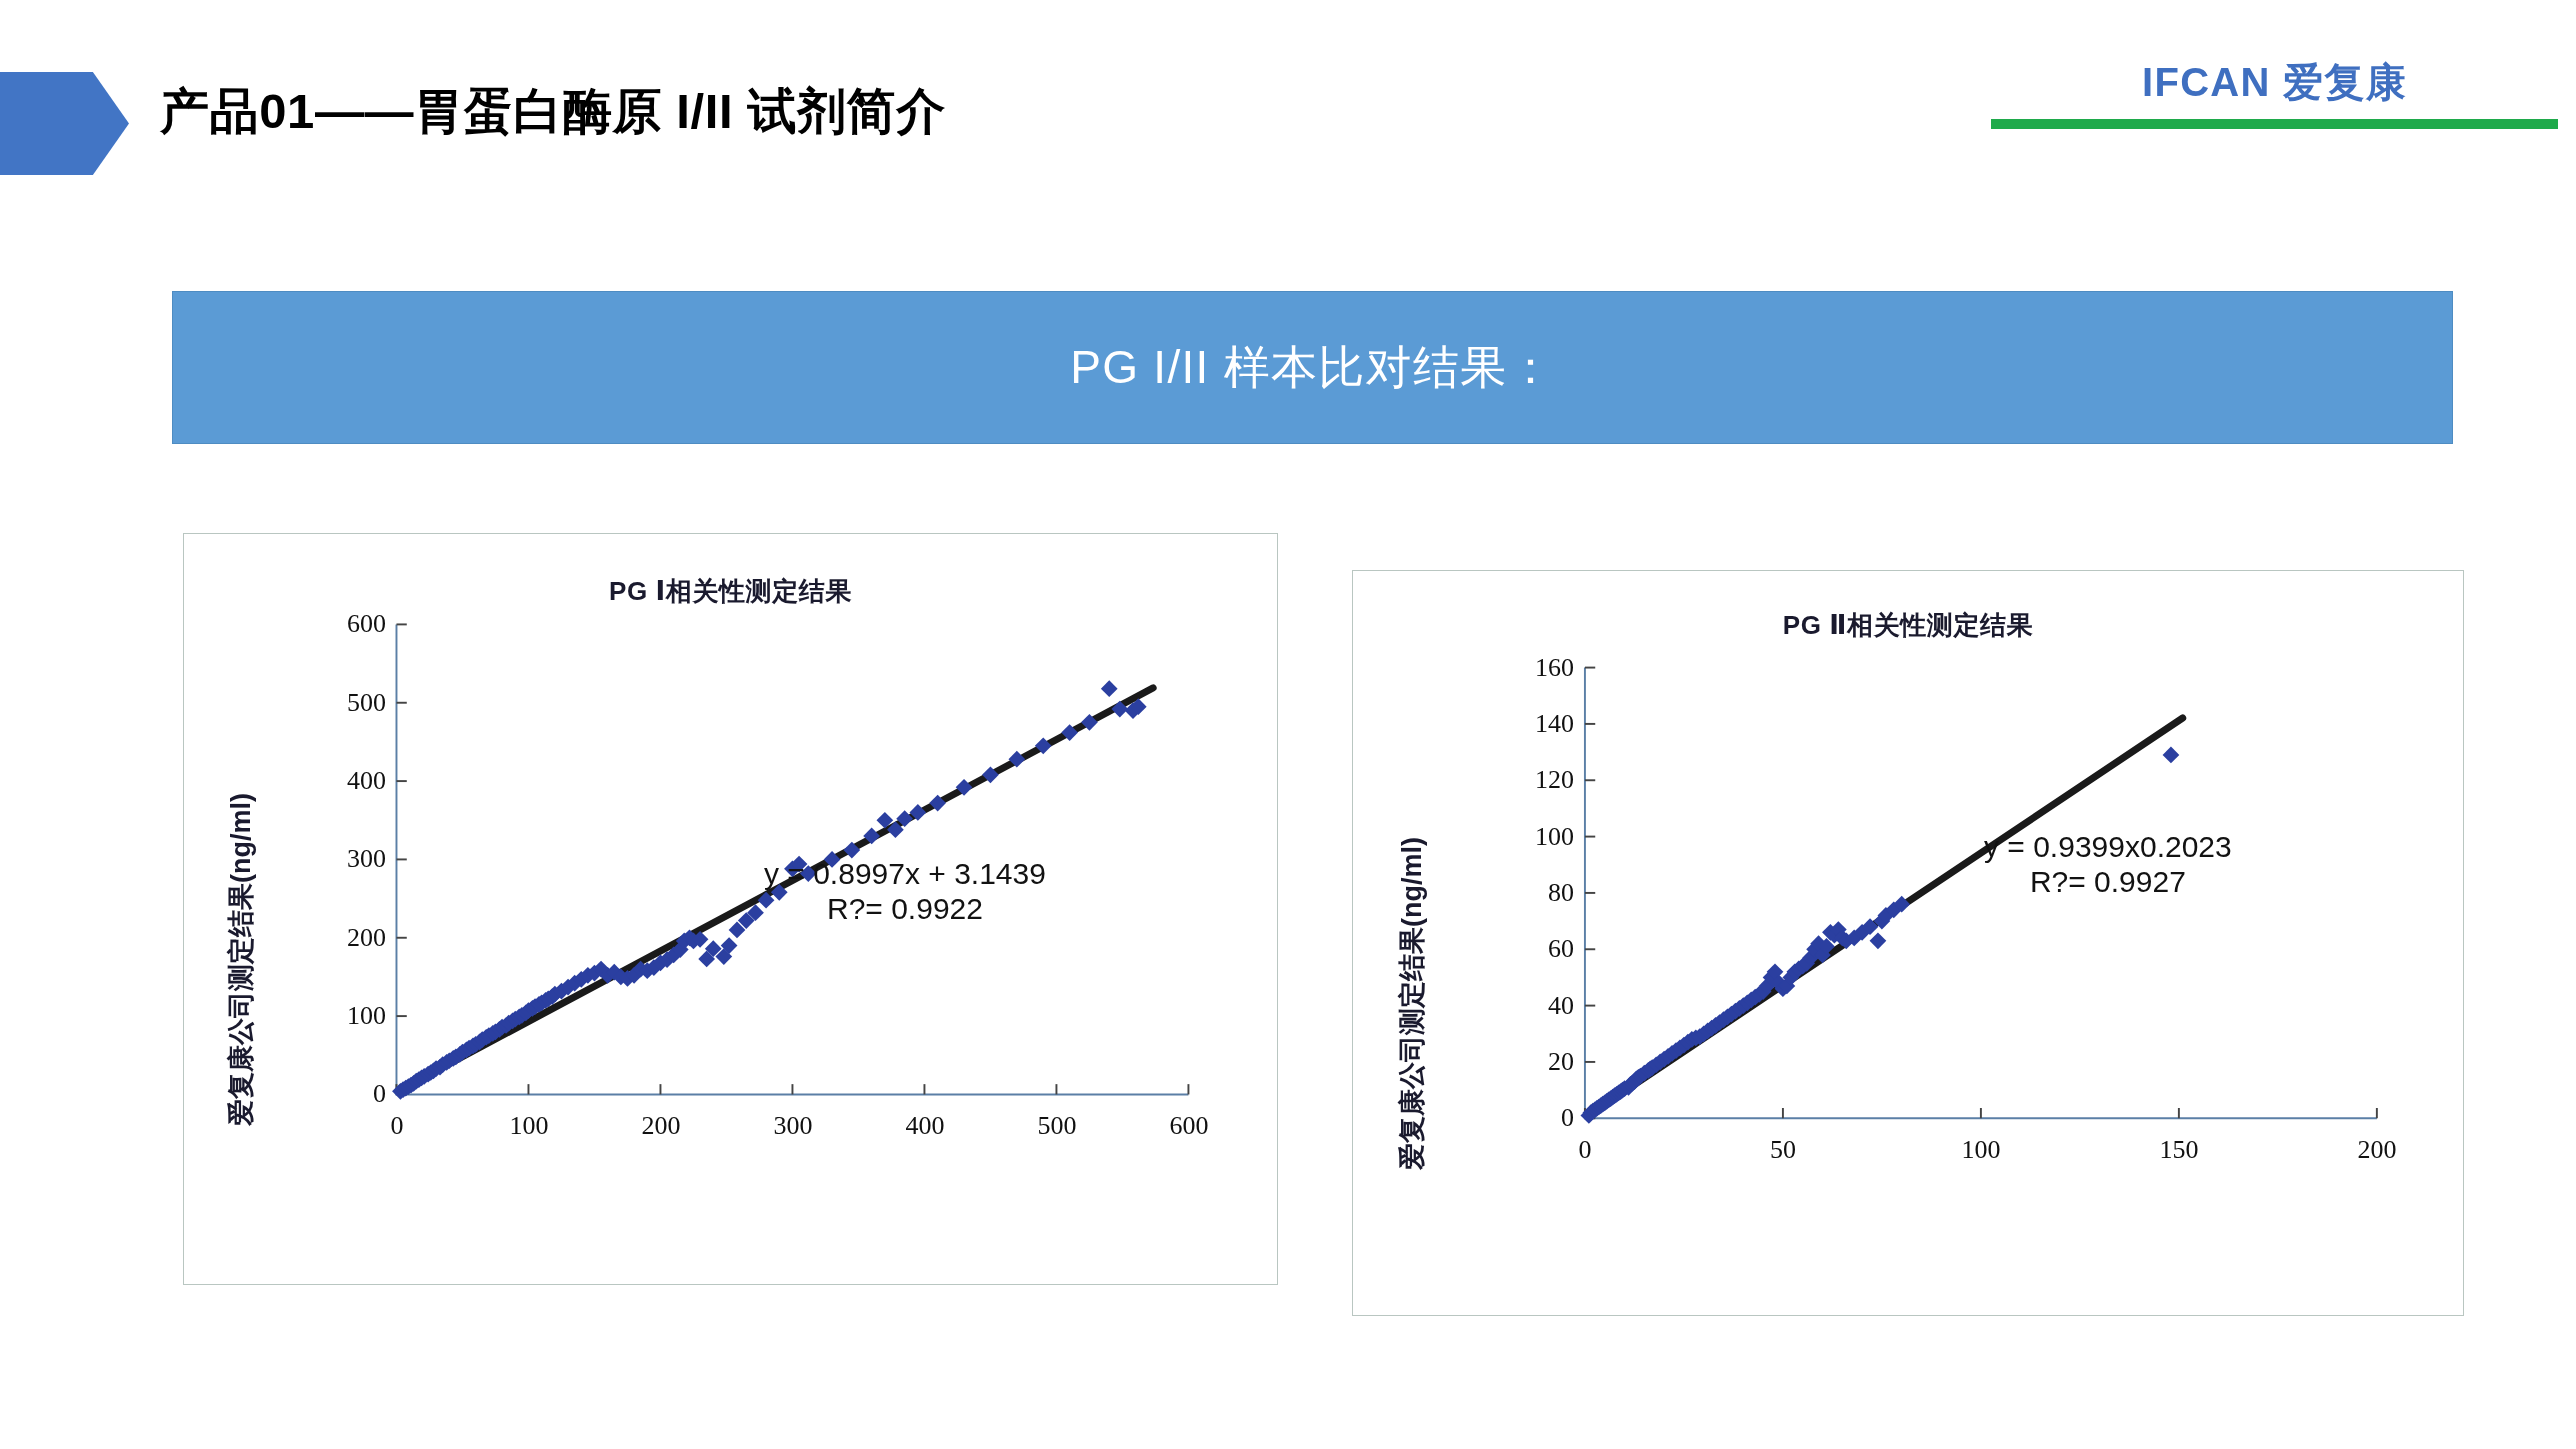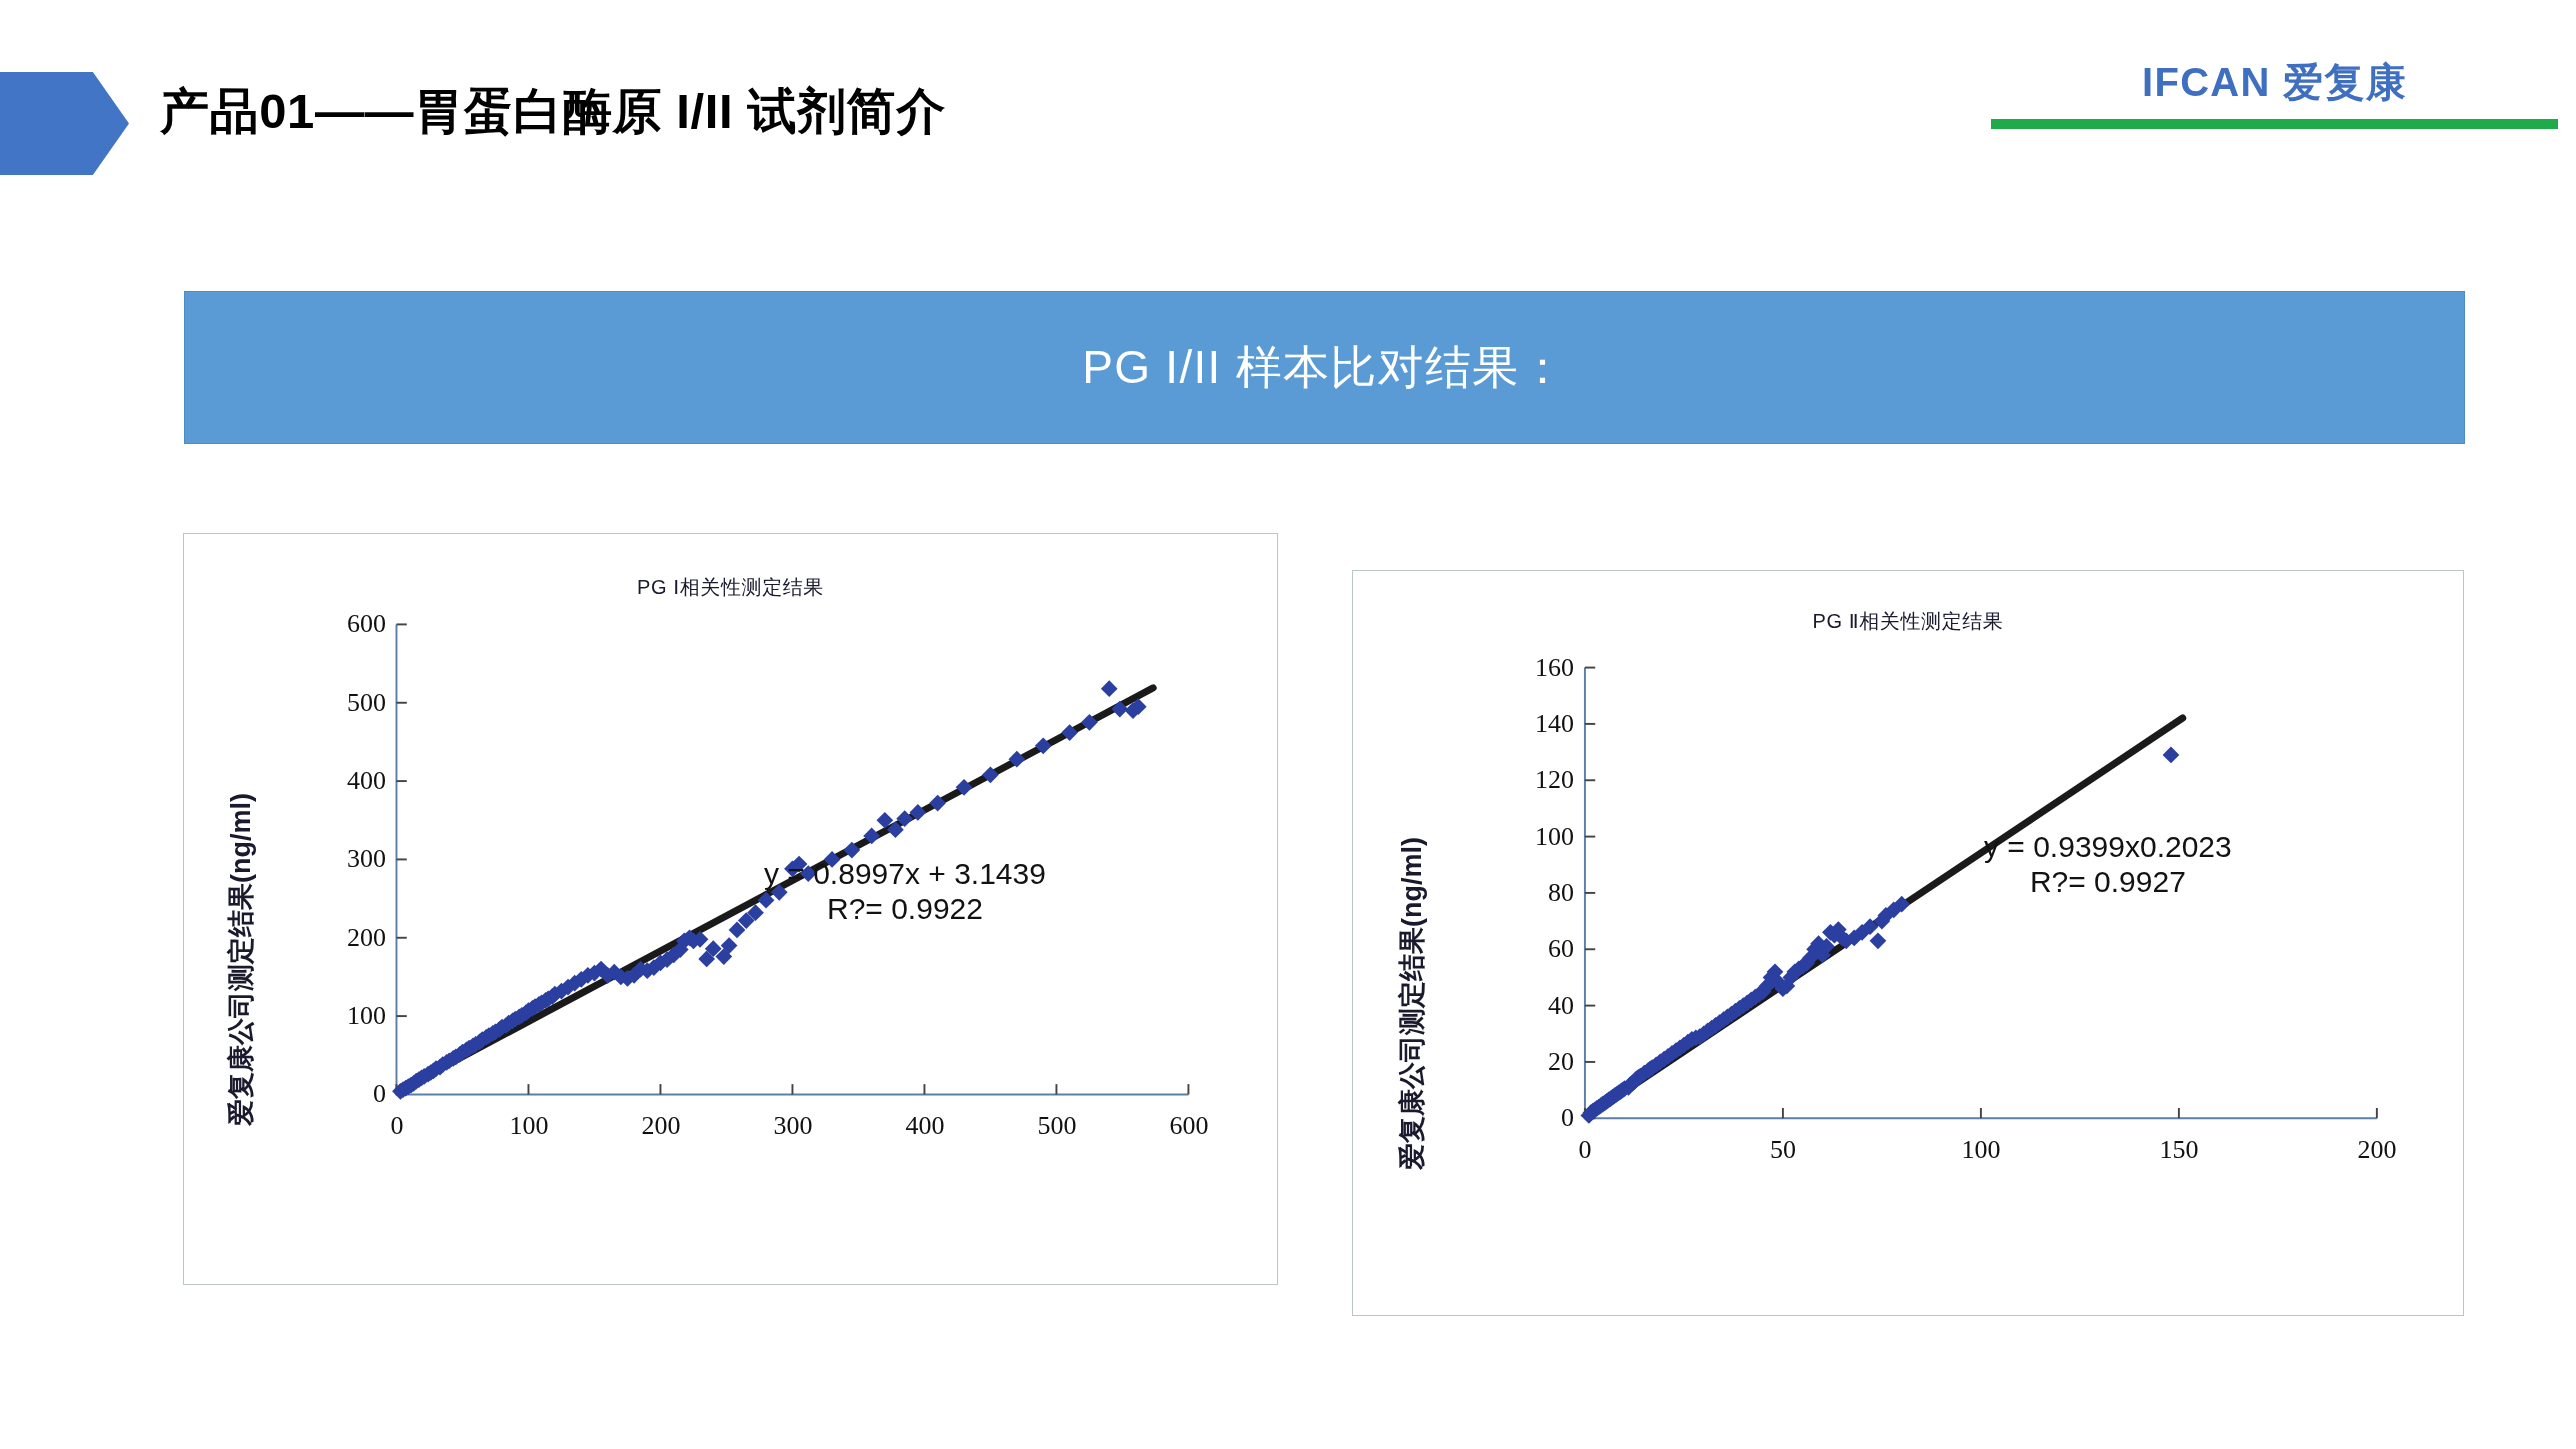--- a/index.html
+++ b/index.html
@@ -29,21 +29,21 @@
     font-size:40px;font-weight:bold;color:#3f6fc0;
     white-space:nowrap;letter-spacing:1.3px;line-height:1;
     font-family:"Liberation Sans","DejaVu Sans",sans-serif;
   }
   #brand-rule{
     margin-top:16.7px;height:10.3px;background:#1faa4b;width:567px;
   }
 
   
   #banner{
-    position:absolute;left:184px;top:291px;width:2281px;height:153px;
+    position:absolute;left:172px;top:291px;width:2281px;height:153px;
     background:#5b9bd5;border:1.9px solid #4e8cc2;
     display:flex;align-items:center;justify-content:center;
     box-sizing:border-box;
   }
   #banner-text{
     color:#ffffff;font-size:46px;font-weight:normal;letter-spacing:1.3px;
     font-family:"Liberation Sans","DejaVu Sans",sans-serif;
   }
 
   
@@ -52,21 +52,21 @@
     border:1.3px solid #b9c6c1;
     box-sizing:border-box;
   }
   #chart-left{left:183px;top:533px;width:1095px;height:752px;}
   #chart-right{left:1352px;top:570px;width:1112px;height:746px;}
 
   .chart-inner{position:absolute;left:0;top:0;width:100%;height:100%;}
 
   .chart-title{
     position:absolute;width:100%;text-align:center;
-    font-size:20px;font-weight:normal;color:#1a1a2e;
+    font-size:26px;font-weight:bold;color:#1a1a2e;
     font-family:"Liberation Sans","DejaVu Sans",sans-serif;
     letter-spacing:0.6px;
   }
   #chart-left  .chart-title{top:40px;}
   #chart-right .chart-title{top:37px;}
 
   .y-axis-title{
     position:absolute;
     transform:rotate(-90deg);
     transform-origin:left top;

